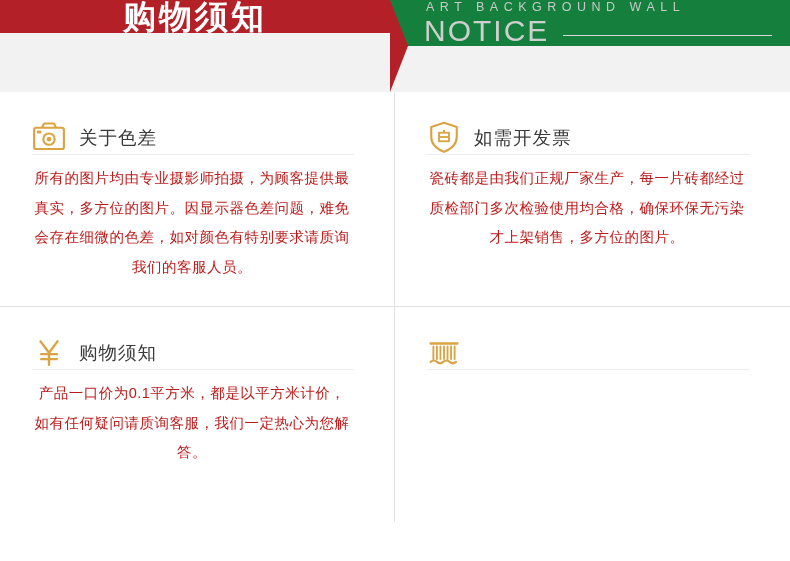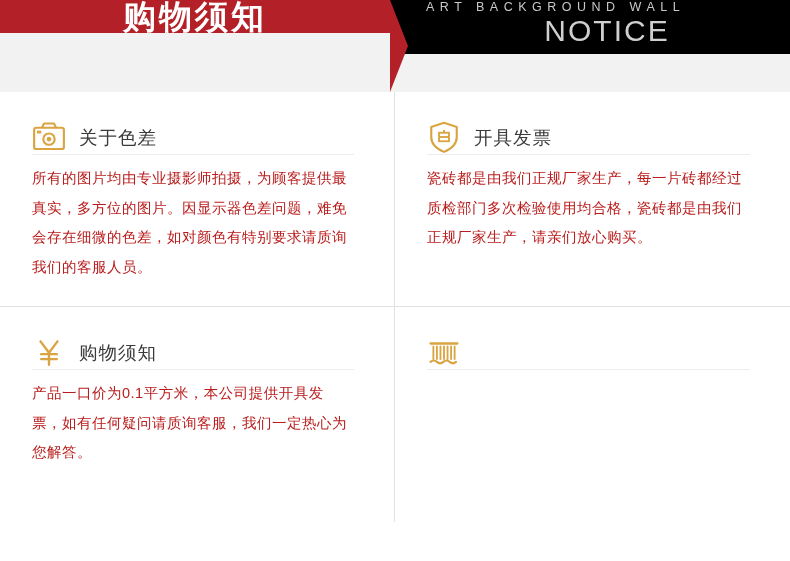--- a/index.html
+++ b/index.html
@@ -39,26 +39,25 @@
   .header-title {
     color: #ffffff;
     font-size: 33px;
     font-weight: bold;
     letter-spacing: 3px;
     line-height: 1;
   }
   .header-right {
     flex: 1;
     position: relative;
-    background: #000000;
+    background: #15803d;
     padding-left: 34px;
     display: flex;
     flex-direction: column;
     justify-content: center;
-    text-decoration: underline;
   }
   .header-arrow {
     position: absolute;
     left: 0;
     top: 0;
     width: 0;
     height: 0;
     border-top: 46px solid transparent;
     border-bottom: 46px solid transparent;
     border-left: 18px solid #b32027;
@@ -67,21 +66,20 @@
     color: #c9c9c9;
     font-size: 12.5px;
     letter-spacing: 5.5px;
     margin-bottom: 2px;
     margin-left: 2px;
     white-space: nowrap;
   }
   .header-notice-row {
     display: flex;
     align-items: center;
-    flex-direction: column;
   }
   .header-notice {
     color: #cfcfcf;
     font-size: 30px;
     letter-spacing: 2px;
     line-height: 1;
     white-space: nowrap;
   }
   .header-rule {
     flex: 1;
@@ -97,20 +95,21 @@
     position: relative;
     display: grid;
     grid-template-columns: 1fr 1fr;
     grid-template-rows: auto auto;
   }
   .cell {
     position: relative;
     padding: 28px 40px 22px 32px;
     box-sizing: border-box;
     min-height: 215px;
+    text-align: center;
   }
   .cell.col-left { border-right: 1px solid #e2e2e2; }
   .cell.row-top { border-bottom: 1px solid #e2e2e2; }
 
   .cell-head {
     display: flex;
     align-items: center;
     gap: 13px;
     margin-bottom: 10px;
   }
@@ -186,40 +185,40 @@
     <div class="cell row-top">
       <div class="cell-head">
         <span class="icon">
           <svg viewBox="0 0 48 48" fill="none" stroke="currentColor" stroke-width="3">
             <path d="M24 4 L42 10 V24 C42 34 34 41 24 45 C14 41 6 34 6 24 V10 Z" stroke-linejoin="round"></path>
             <rect x="17" y="18" width="14" height="12" stroke-width="2.6"></rect>
             <path d="M17 24 H31" stroke-width="2.6"></path>
             <path d="M24 14 V18" stroke-width="2.6"></path>
           </svg>
         </span>
-        <span class="cell-title">开具发票</span>
-      </div>
-      <div class="divider-h"></div>
-      <div class="cell-body">瓷砖都是由我们正规厂家生产，每一片砖都经过质检部门多次检验使用均合格，瓷砖都是由我们正规厂家生产，请亲们放心购买。</div>
+        <span class="cell-title">如需开发票</span>
+      </div>
+      <div class="divider-h"></div>
+      <div class="cell-body">瓷砖都是由我们正规厂家生产，每一片砖都经过质检部门多次检验使用均合格，确保环保无污染才上架销售，多方位的图片。</div>
     </div>
 
     <div class="cell col-left">
       <div class="cell-head">
         <span class="icon">
           <svg viewBox="0 0 48 48" fill="none" stroke="currentColor" stroke-width="3.4" stroke-linecap="round">
             <path d="M12 9 L24 25 L36 9"></path>
             <path d="M13 27 H35"></path>
             <path d="M13 34 H35"></path>
             <path d="M24 25 V42"></path>
           </svg>
         </span>
         <span class="cell-title">购物须知</span>
       </div>
       <div class="divider-h"></div>
-      <div class="cell-body">产品一口价为0.1平方米，本公司提供开具发票，如有任何疑问请质询客服，我们一定热心为您解答。</div>
+      <div class="cell-body">产品一口价为0.1平方米，都是以平方米计价，如有任何疑问请质询客服，我们一定热心为您解答。</div>
     </div>
 
     <div class="cell">
       <div class="cell-head">
         <span class="icon">
           <svg viewBox="0 0 48 48" fill="none" stroke="currentColor" stroke-width="2.6" stroke-linecap="round">
             <path d="M5 12 H43" stroke-width="3.2"></path>
             <path d="M9 16 V34 M14 16 V34 M19 16 V34 M24 16 V34 M29 16 V34 M34 16 V34 M39 16 V34"></path>
             <path d="M5 38 q4.5 -4 9 0 t9 0 t9 0 t9 0" stroke-width="3"></path>
           </svg>

